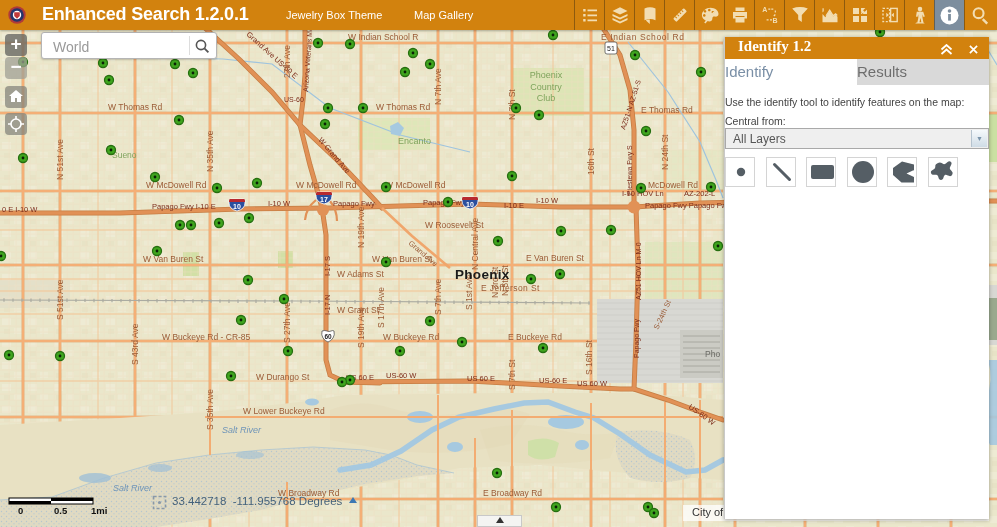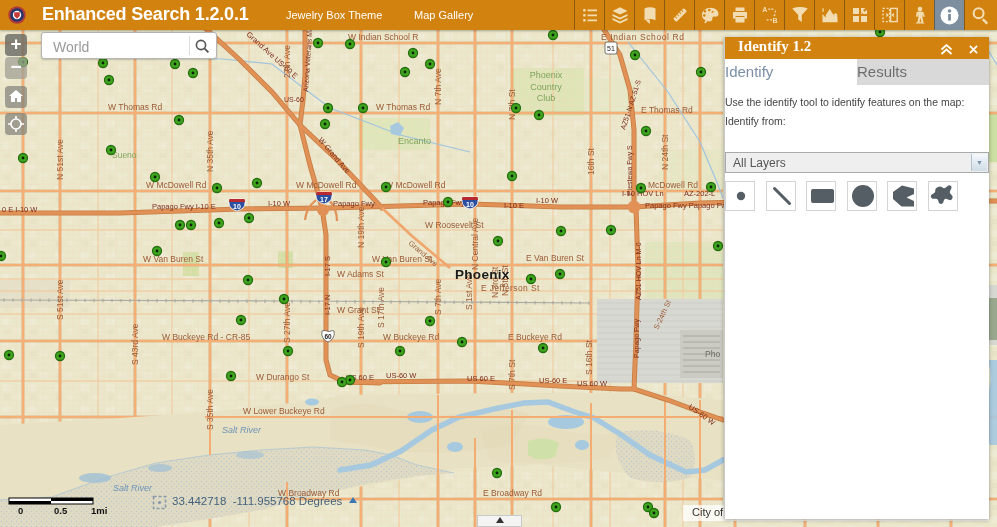--- a/index.html
+++ b/index.html
@@ -12,21 +12,21 @@
 #mapsvg{position:absolute;left:0;top:30px}
 #zc{position:absolute;left:5px;top:34px;z-index:3}
 .zbtn{width:22px;height:22px;border-radius:4px;color:#fff;font-size:19px;line-height:20px;text-align:center;font-weight:bold}
 #panel{position:absolute;left:724px;top:37px;width:265px;height:482px;background:#fff;box-shadow:0 1px 4px rgba(0,0,0,.35);border-left:1px solid #c9c9c9;z-index:4}
 #phdr{height:22px;background:#D2820E;color:#fff;font-weight:bold;font-size:15px;padding:1px 0 7px 13px;font-family:"Liberation Serif",serif}
 #ptabs{height:26px;display:flex;font-size:15px}
 #ptabs div{width:50%;text-align:left;padding-top:4px}
 #ptabs .t1{color:#7A8FA6;background:#fff}
 #ptabs .t2{color:#6e6e6e;background:#D9D9D9}
 #pbody{padding:11px 0;font-size:10.5px;color:#444;white-space:nowrap}
-#dd{margin-top:25px;height:21px;background:#efefef;border:1px solid #a9a9a9;position:relative;font-size:12px;color:#555;padding:3px 0 0 7px}
+#dd{margin-top:1px;height:21px;background:#efefef;border:1px solid #a9a9a9;position:relative;font-size:12px;color:#555;padding:3px 0 0 7px}
 #dd .arr{position:absolute;right:1px;top:1px;width:16px;height:17px;background:linear-gradient(#f5f9fc,#cfdce6);border-left:1px solid #b5c3cf;color:#7a94ab;font-size:7px;text-align:center;line-height:17px}
 #tools{margin-top:8px;display:flex}
 .tool{width:30px;height:30px;border:1px solid #d4d4d4;background:#fff;margin-right:10.5px;display:flex;align-items:center;justify-content:center;flex:none}
 #sbx{position:absolute;left:41px;top:32px;width:176px;height:27px;background:#fff;border:1px solid #b5b5b5;border-radius:3px;box-shadow:0 1px 2px rgba(0,0,0,.2);z-index:3}
 #sbx .ph{position:absolute;left:11px;top:6px;color:#9a9a9a;font-size:14px}
 #sbx .sep{position:absolute;right:26px;top:3px;bottom:3px;width:1px;background:#ddd}
 #btmtab{position:absolute;left:477px;top:515px;width:45px;height:12px;background:#f4f4f2;border:1px solid #c8c8c8;text-align:center;z-index:3;line-height:6px}
 #attr{position:absolute;left:683px;top:505px;width:306px;height:16px;background:rgba(255,255,255,.75);font-size:11px;color:#323232;padding:1px 0 0 9px;z-index:3}
 #coords{position:absolute;left:152px;top:495px;font-size:11.5px;color:#44617a;display:flex;align-items:flex-start;z-index:3}
 #sclbl{position:absolute;left:8px;top:505px;font-size:9.5px;color:#111;font-weight:bold;width:100px;z-index:3}
@@ -930,21 +930,21 @@
 <svg style="position:absolute;right:11px;top:8px" width="9" height="9" viewBox="0 0 10 10">
           <path d="M1 1l8 8M9 1L1 9" stroke="#fff" stroke-width="1.9"></path>
         </svg>
 </div>
 <div id="ptabs">
         <div class="t1">Identify</div>
         <div class="t2">Results</div>
       </div>
 <div id="pbody">
 <div>Use the identify tool to identify features on the map:</div>
-<div style="margin-top:7px">Identify from:</div>
+<div style="margin-top:7px">Central from:</div>
 <div id="dd">All Layers<span class="arr">▼</span></div>
 <div id="tools">
 <div class="tool">
             <svg width="30" height="30">
               <circle cx="15" cy="15" r="4.2" fill="#555E65"></circle>
             </svg>
           </div>
 <div class="tool">
             <svg width="30" height="30">
               <path d="M7.5 7.5l15 15" stroke="#555E65" stroke-width="3" stroke-linecap="round"></path>

